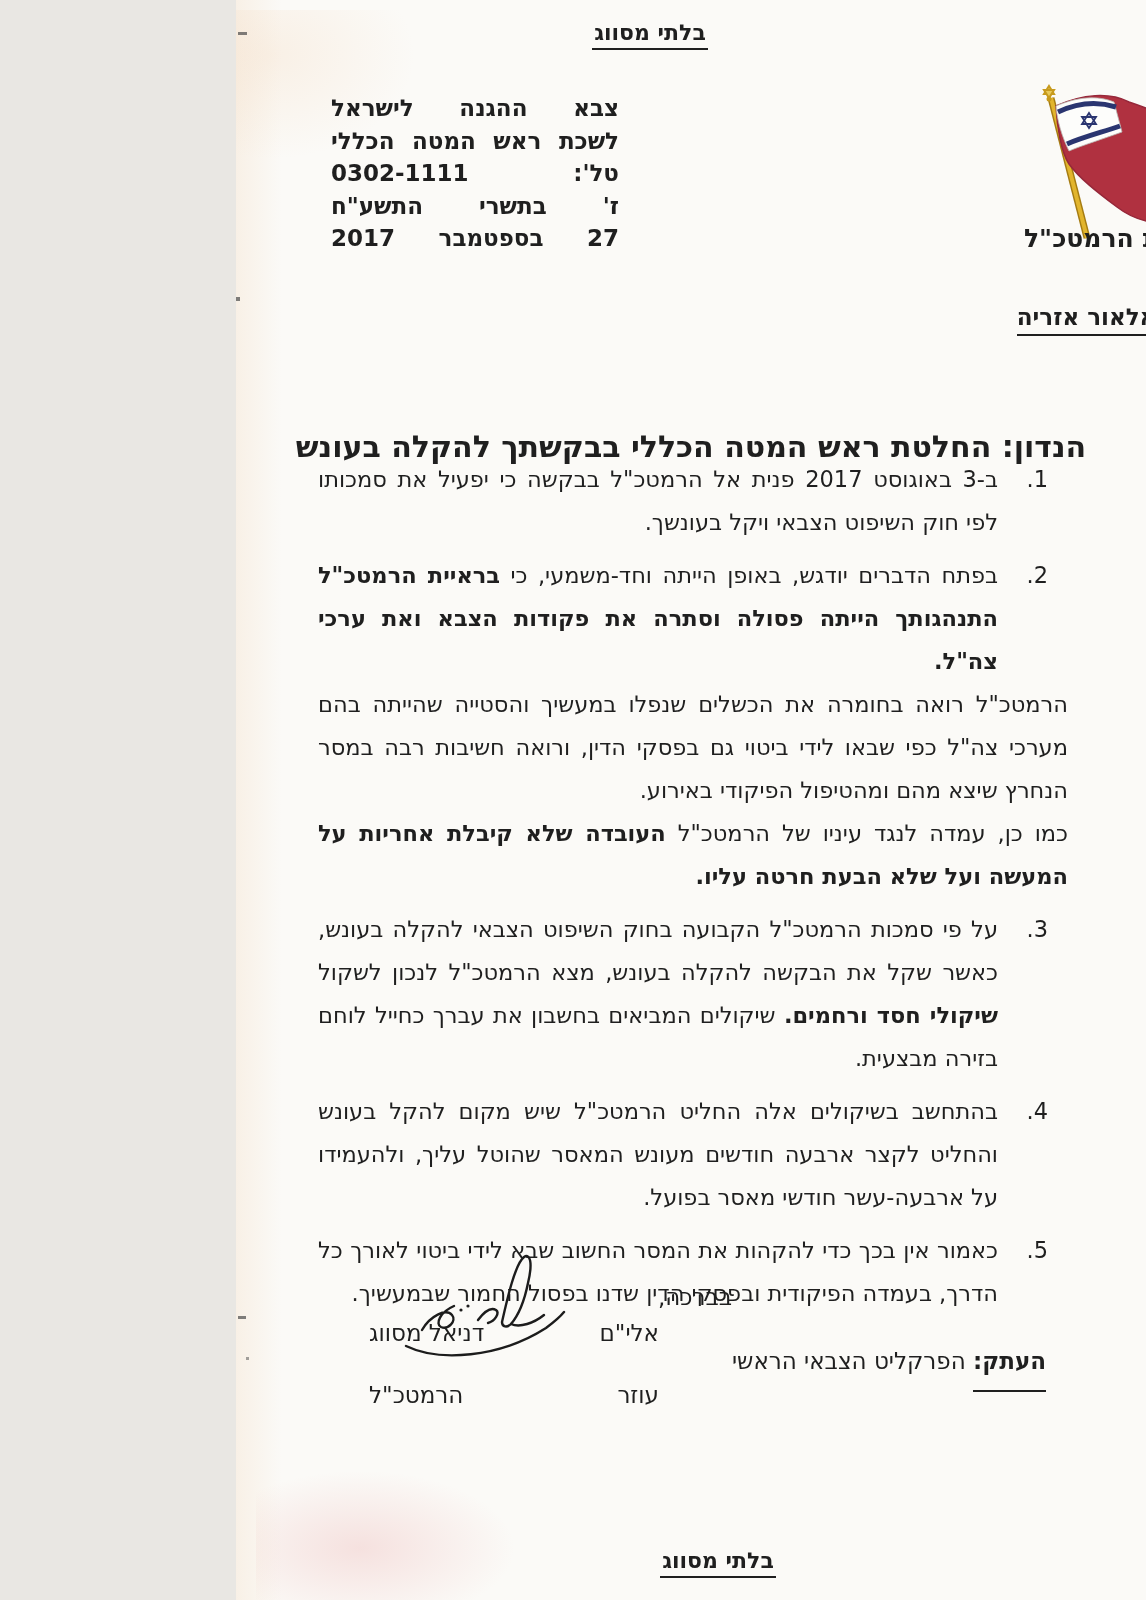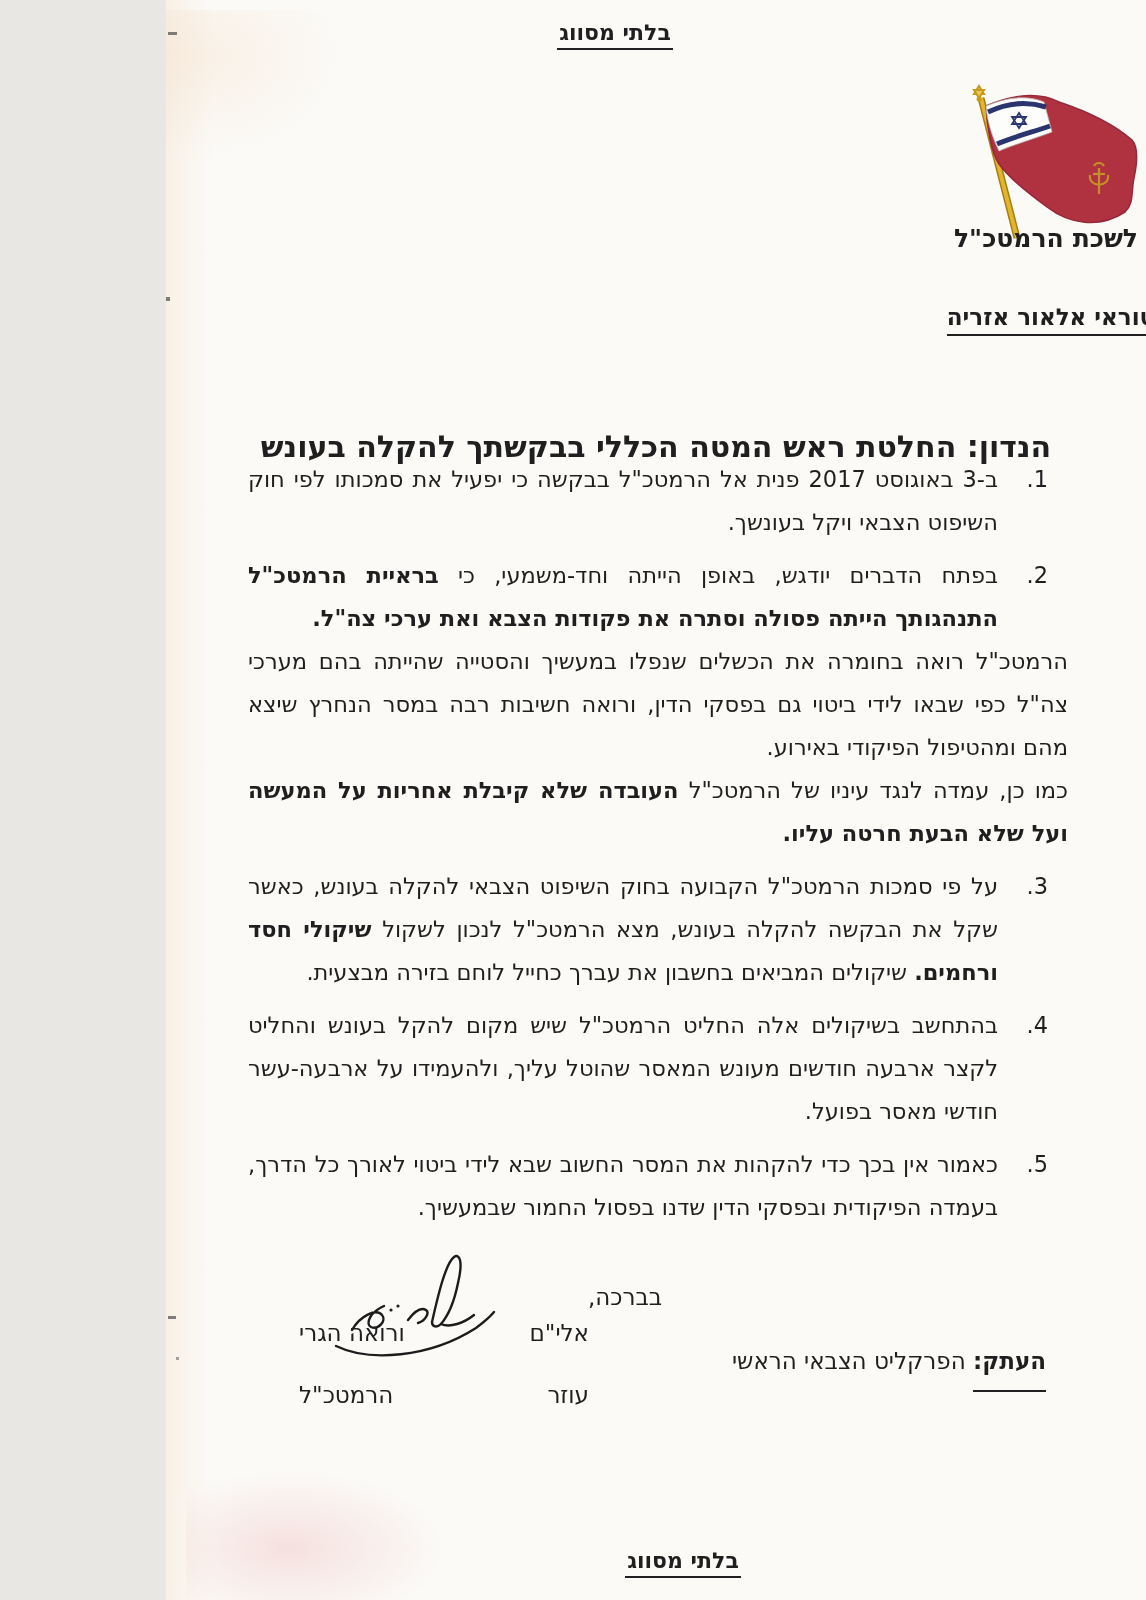--- a/index.html
+++ b/index.html
@@ -4,21 +4,21 @@
 <style>
   html,body{margin:0;padding:0;}
   body{
     width:1146px;height:1600px;
     background:#e9e7e3;
     font-family:"DejaVu Sans", sans-serif;
     direction:rtl;
   }
   .page{
     position:relative;
-    width:980px;height:1600px;
+    width:910px;height:1600px;
     background:#fbfaf7;
     color:#1f1f1f;
     overflow:hidden;
   }
   
   .tint-left{position:absolute;left:0;top:0;width:46px;height:1600px;
     background:linear-gradient(to right, rgba(238,205,170,.22), rgba(238,205,170,0));pointer-events:none;}
   .smudge-bl{position:absolute;left:20px;top:1470px;width:260px;height:130px;
     background:radial-gradient(ellipse at 40% 60%, rgba(231,160,160,.28), rgba(231,160,160,0) 70%);pointer-events:none;}
   .smudge-tl{position:absolute;left:0;top:10px;width:180px;height:150px;
@@ -83,20 +83,27 @@
   <div class="artifact a-l2"></div>
   <div class="artifact a-l3"></div>
   <div class="artifact a-l4"></div>
   <div class="artifact a-r1"></div>
   <div class="artifact a-rline"></div>
 
   <div class="classification cls-top">
     <span class="u">בלתי מסווג</span>
   </div>
 
+  <div class="letterhead">
+    <div class="lh-line">צבא ההגנה לישראל</div>
+    <div class="lh-line">לשכת ראש המטה הכללי</div>
+    <div class="lh-line">טל': 0302-1111</div>
+    <div class="lh-line">ז' בתשרי התשע"ח</div>
+    <div class="lh-line">27 בספטמבר 2017</div>
+  </div>
 
   <div class="flag-wrap">
     <svg width="205" height="160" viewBox="0 0 205 160">
 
       <line x1="40" y1="16" x2="76" y2="156" stroke="#a57c12" stroke-width="7"></line>
       <line x1="40" y1="16" x2="76" y2="156" stroke="#e2b52d" stroke-width="4"></line>
 
       <g stroke="#c79a1d" stroke-width="2" fill="#e8c95a">
         <polygon points="38,4 43,12 33,12"></polygon>
         <polygon points="38,16 33,8 43,8"></polygon>
@@ -174,21 +181,21 @@
       <circle cx="67" cy="62" r="1.6" fill="#1c1c1c" stroke="none"></circle>
       <circle cx="74" cy="58" r="1.6" fill="#1c1c1c" stroke="none"></circle>
       <path d="M84,72 C90,64 97,59 102,62 C106,65 101,73 94,75"></path>
       <path d="M108,74 C113,52 121,16 130,9 C136,5 139,14 134,35 C130,55 123,69 117,76 C113,80 108,79 108,74"></path>
       <path d="M117,76 C126,80 140,75 150,67"></path>
     </g>
   </svg>
 
   <div class="sig-row sig-row1">
     <span>אלי"ם</span>
-    <span>ורואה הגרי</span>
+    <span>דניאל מסווג</span>
   </div>
   <div class="sig-row sig-row2">
     <span>עוזר</span>
     <span>הרמטכ"ל</span>
   </div>
 
   <div class="copy-line">
     <span class="lbl">העתק:</span><span> הפרקליט הצבאי הראשי</span>
   </div>
 

